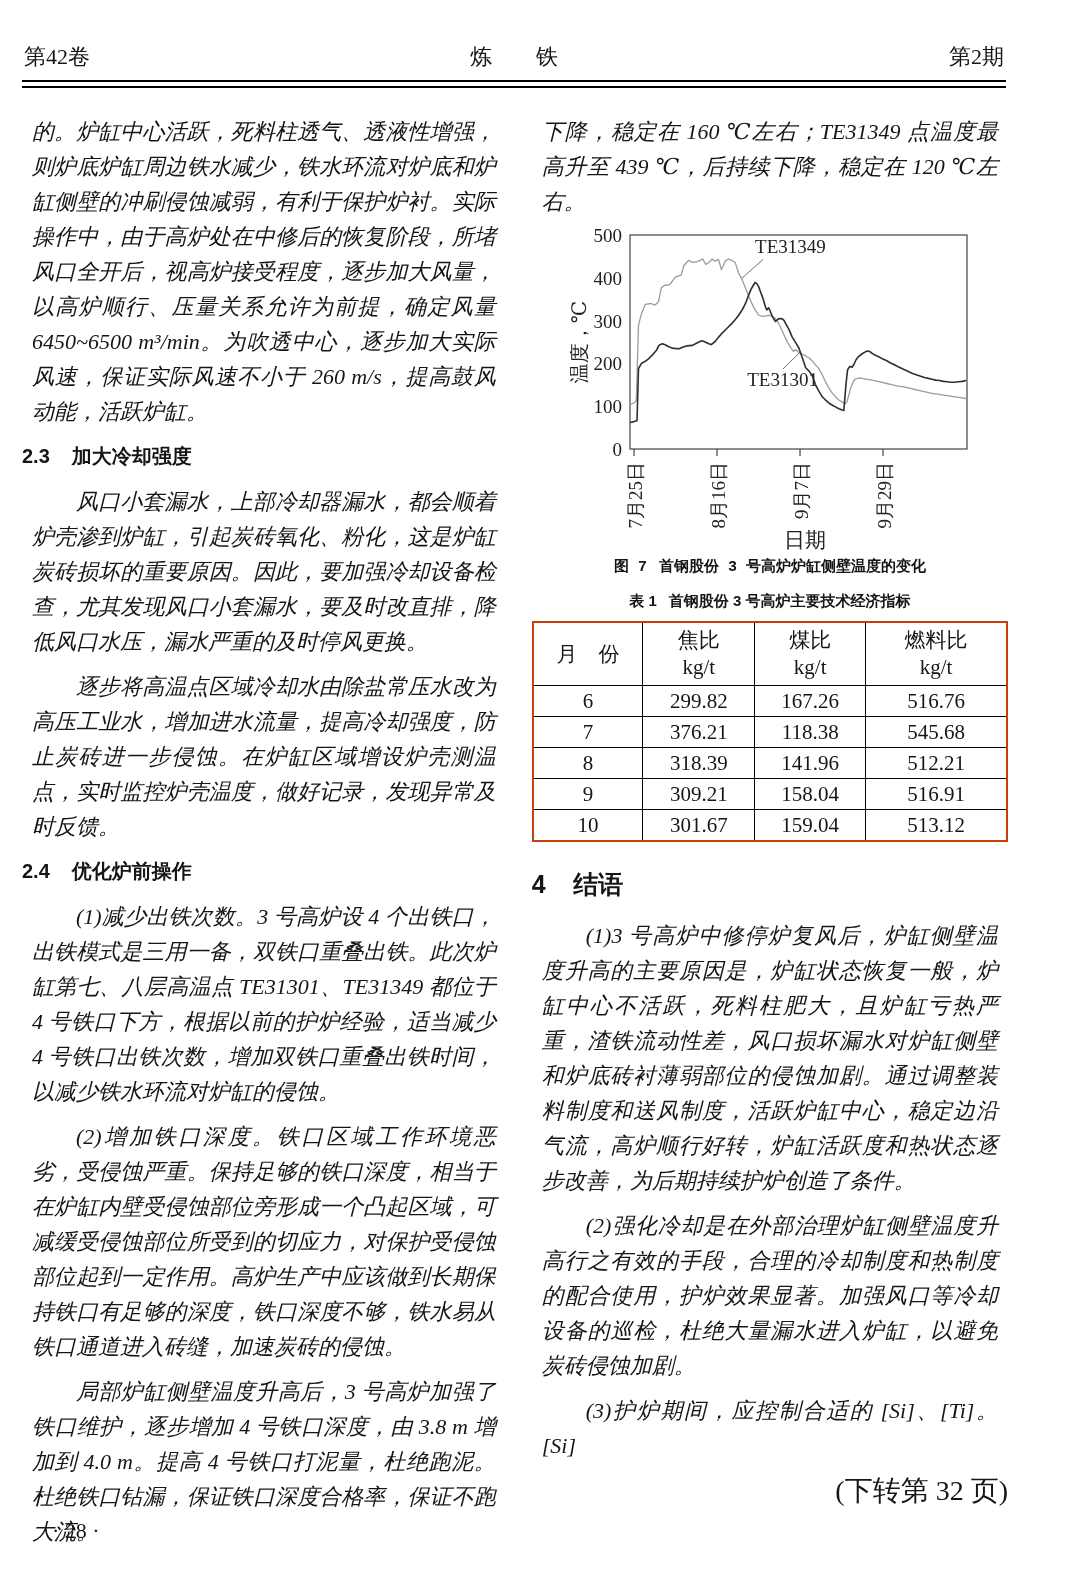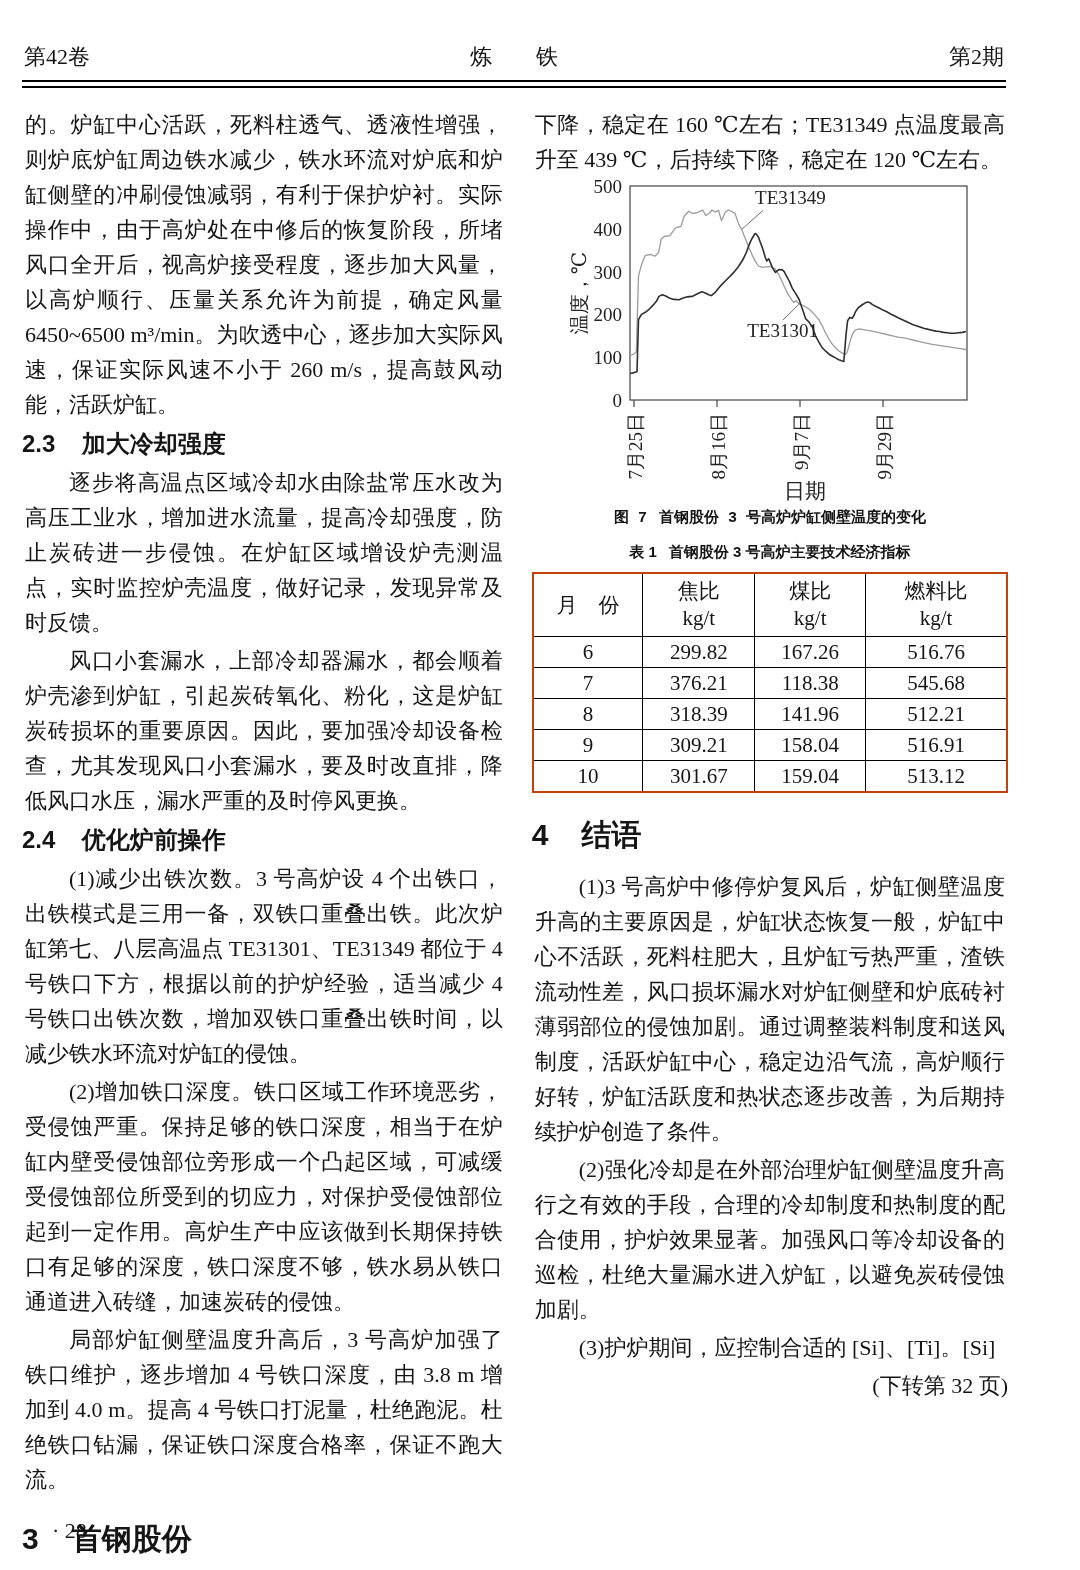--- a/index.html
+++ b/index.html
@@ -7,44 +7,44 @@
         font-family:"Liberation Serif","DejaVu Serif",serif;color:#151515;}
   
   .page-header{display:flex;justify-content:space-between;align-items:flex-end;
                padding:42px 24px 8px 24px;font-size:22px;}
   .page-header .c{letter-spacing:0.5em;}
   .header-rule{margin:0 22px;height:4px;border-top:2px solid #000;border-bottom:2px solid #000;}
   
   .columns{display:flex;gap:26px;padding:16px 20px 0 22px;}
   .col{width:510px;}
   .col.right{width:502px;}
-  p.body{font-size:22px;line-height:35px;text-align:justify;margin:3px;text-indent:2em;}
+  p.body{font-size:22px;line-height:35px;text-align:justify;margin:10px;text-indent:2em;font-style:italic;}
   p.body.cont{text-indent:0;}
-  h3.sub{font-family:"Liberation Sans","DejaVu Sans",sans-serif;font-size:24px;font-weight:700;
+  h3.sub{font-family:"Liberation Sans","DejaVu Sans",sans-serif;font-size:20px;font-weight:700;
          margin:4px 0 4px 0;line-height:35px;}
-  h2.sec{font-family:"Liberation Sans","DejaVu Sans",sans-serif;font-size:30px;font-weight:700;
+  h2.sec{font-family:"Liberation Sans","DejaVu Sans",sans-serif;font-size:25px;font-weight:700;
          margin:26px 0 18px 0;line-height:32px;}
   .num{margin-right:1.1em;}
   
   figure{margin:2px 0 0 0;text-align:center;}
   .chart-wrap{display:flex;justify-content:center;}
   figcaption{font-family:Liberation Mono, monospace;font-weight:700;
              font-size:15px;margin-top:4px;}
   figcaption .gap{margin-left:0.8em;}
   
   .table-title{text-align:center;font-family:"Liberation Sans","DejaVu Sans",sans-serif;
                font-weight:700;font-size:15px;margin:16px 0 10px 0;}
   .table-title .gap{margin-left:0.8em;}
   table.metrics{border-collapse:collapse;width:100%;font-size:21px;border:2px solid #c2410c;}
   table.metrics th,table.metrics td{border:1.5px solid #000;text-align:center;font-weight:400;padding:1px 4px;}
   table.metrics thead th{height:60px;vertical-align:middle;}
   table.metrics td{height:28px;}
   col.c1{width:23.2%;}col.c2{width:23.6%;}col.c3{width:23.4%;}col.c4{width:29.8%;}
   .hn{line-height:27px;}.hu{line-height:27px;}
-  .turn-note{text-align:right;font-size:22px;line-height:35px;margin:2px 0 0 0;}
+  .turn-note{text-align:right;font-size:28px;line-height:35px;margin:2px 0 0 0;}
   .page-footer{position:absolute;left:52px;bottom:26px;font-size:22px;}
   svg text{font-family:"Liberation Serif","DejaVu Serif",serif;fill:#222;}
 </style>
 </head>
 <body>
 
 <div class="page">
 
   <header class="page-header">
     <span>第42卷</span>
@@ -53,22 +53,22 @@
   </header>
   <div class="header-rule"></div>
 
   <main class="columns">
 
     <section class="col left">
       <p class="body cont">的。炉缸中心活跃，死料柱透气、透液性增强，则炉底炉缸周边铁水减少，铁水环流对炉底和炉缸侧壁的冲刷侵蚀减弱，有利于保护炉衬。实际操作中，由于高炉处在中修后的恢复阶段，所堵风口全开后，视高炉接受程度，逐步加大风量，以高炉顺行、压量关系允许为前提，确定风量 6450~6500 m³/min。为吹透中心，逐步加大实际风速，保证实际风速不小于 260 m/s，提高鼓风动能，活跃炉缸。</p>
       <h3 class="sub">
         <span class="num">2.3</span><span>加大冷却强度</span>
       </h3>
+      <p class="body">风口小套漏水，上部冷却器漏水，都会顺着炉壳渗到炉缸，引起炭砖氧化、粉化，这是炉缸炭砖损坏的重要原因。因此，要加强冷却设备检查，尤其发现风口小套漏水，要及时改直排，降低风口水压，漏水严重的及时停风更换。</p>
       <p class="body">逐步将高温点区域冷却水由除盐常压水改为高压工业水，增加进水流量，提高冷却强度，防止炭砖进一步侵蚀。在炉缸区域增设炉壳测温点，实时监控炉壳温度，做好记录，发现异常及时反馈。</p>
-      <p class="body">风口小套漏水，上部冷却器漏水，都会顺着炉壳渗到炉缸，引起炭砖氧化、粉化，这是炉缸炭砖损坏的重要原因。因此，要加强冷却设备检查，尤其发现风口小套漏水，要及时改直排，降低风口水压，漏水严重的及时停风更换。</p>
       <h3 class="sub">
         <span class="num">2.4</span><span>优化炉前操作</span>
       </h3>
       <p class="body">(1)减少出铁次数。3 号高炉设 4 个出铁口，出铁模式是三用一备，双铁口重叠出铁。此次炉缸第七、八层高温点 TE31301、TE31349 都位于 4 号铁口下方，根据以前的护炉经验，适当减少 4 号铁口出铁次数，增加双铁口重叠出铁时间，以减少铁水环流对炉缸的侵蚀。</p>
       <p class="body">(2)增加铁口深度。铁口区域工作环境恶劣，受侵蚀严重。保持足够的铁口深度，相当于在炉缸内壁受侵蚀部位旁形成一个凸起区域，可减缓受侵蚀部位所受到的切应力，对保护受侵蚀部位起到一定作用。高炉生产中应该做到长期保持铁口有足够的深度，铁口深度不够，铁水易从铁口通道进入砖缝，加速炭砖的侵蚀。</p>
       <p class="body">局部炉缸侧壁温度升高后，3 号高炉加强了铁口维护，逐步增加 4 号铁口深度，由 3.8 m 增加到 4.0 m。提高 4 号铁口打泥量，杜绝跑泥。杜绝铁口钻漏，保证铁口深度合格率，保证不跑大流。</p>
       <h2 class="sec">
         <span class="num">3</span><span>首钢股份</span>
       </h2>
       <p class="body">采用上述护炉措施后，3 号高炉炉缸第七、八层 TE31301、TE31349 点位温度得到有效控制(如图 7 所示)。TE31301 点温度最高升至 510 ℃，之后震荡</p>

